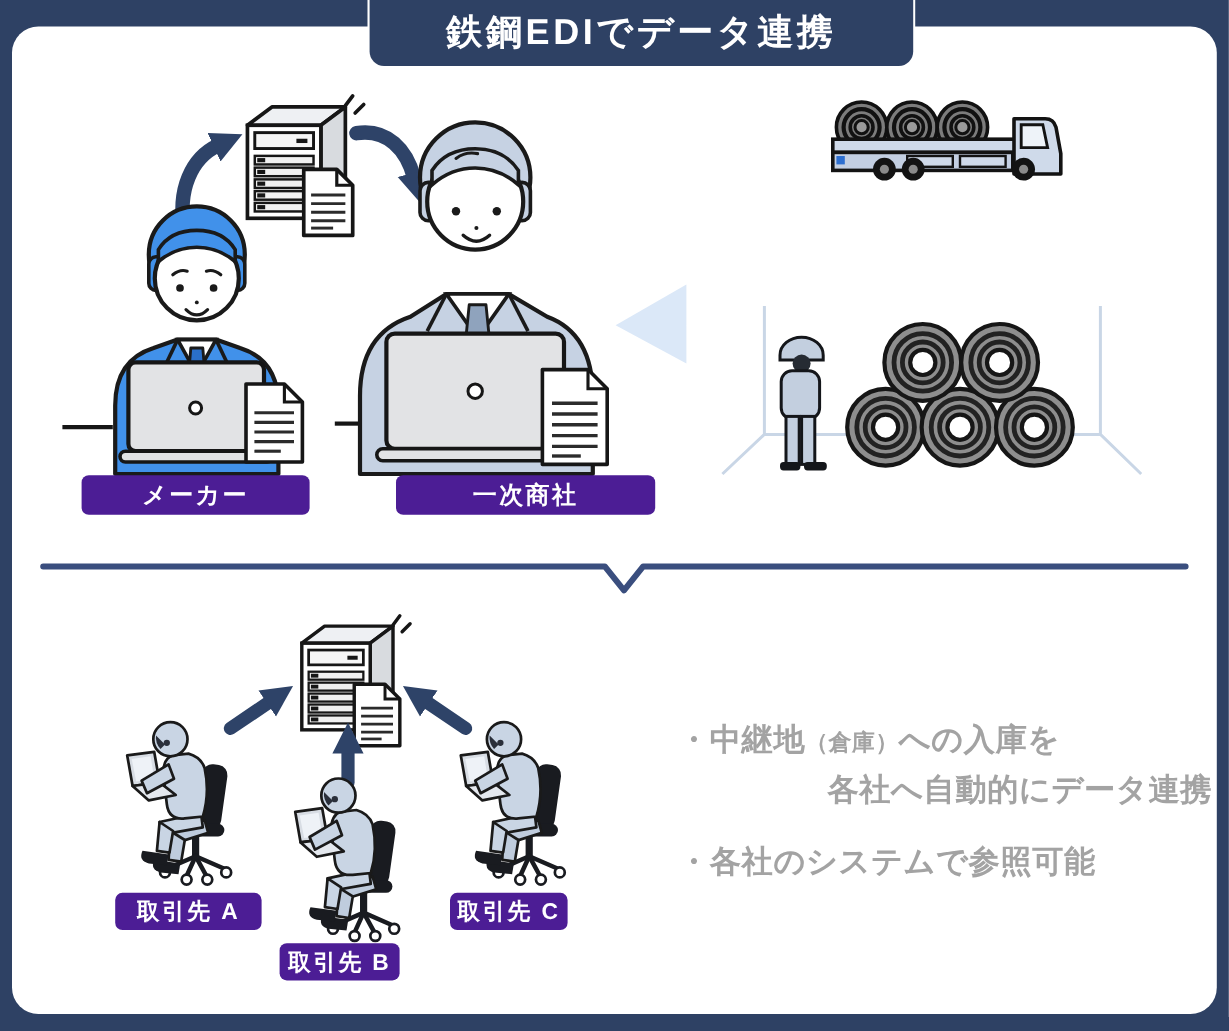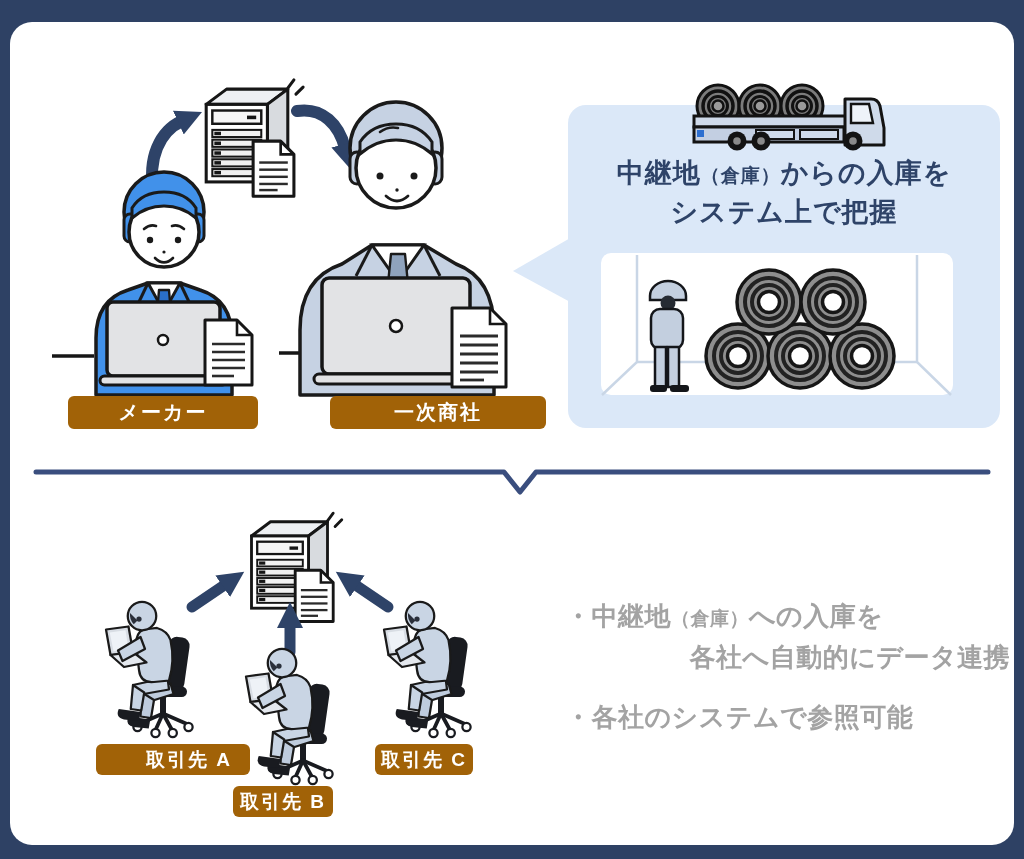--- a/index.html
+++ b/index.html
@@ -10,43 +10,36 @@
     background:#2e4164;border:2px solid #ffffff;border-top:none;border-radius:0 0 14px 14px;
     display:flex;align-items:center;justify-content:center;color:#ffffff;font-size:30px;
     font-weight:bold;letter-spacing:3px;z-index:5;}
   .bubble{position:absolute;left:568px;top:105px;width:432px;height:323px;background:#dbe8f8;
     border-radius:18px;z-index:1;}
   .bubble-text{position:absolute;left:0;top:50px;width:432px;text-align:center;color:#2e4368;
     font-size:27px;font-weight:bold;line-height:37px;letter-spacing:1px;}
   .paren-small{font-size:19px;}
   .warehouse-box{position:absolute;left:33px;top:148px;width:352px;height:142px;background:#ffffff;border-radius:10px;}
   .overlay{position:absolute;left:0;top:0;width:1024px;height:859px;z-index:2;pointer-events:none;}
-  .pill{position:absolute;background:#a16207;color:#ffffff;font-weight:bold;border-radius:6px;
+  .pill{position:absolute;background:#4c1d95;color:#ffffff;font-weight:bold;border-radius:6px;
     display:flex;align-items:center;justify-content:center;letter-spacing:2px;z-index:4;}
   .pill-top{height:33px;font-size:20px;}
   .pill-bottom{height:31px;font-size:19px;}
   .notes{position:absolute;left:565px;top:597px;width:445px;color:#a3a3a3;font-size:26px;
     font-weight:bold;line-height:38px;z-index:4;letter-spacing:0.5px;}
   .notes .indent{padding-left:27px;text-align:right;}
   .notes .gap{margin-top:22px;}
 </style>
 </head>
 <body>
 
 <div id="stage">
 
   <div class="panel"></div>
 
-  <div class="bubble">
-    <div class="warehouse-box"></div>
-    <div class="bubble-text">
-      <div><span>中継地</span><span class="paren-small">（倉庫）</span><span>からの入庫を</span></div>
-      <div>システム上で把握</div>
-    </div>
-  </div>
 
   <svg class="overlay" viewBox="0 0 1024 859">
     <defs>
       <marker id="ah" markerUnits="userSpaceOnUse" markerWidth="30" markerHeight="30" refX="4" refY="15" orient="auto">
         <path d="M0,2 L26,15 L0,28 Z" fill="#2e4368"></path>
       </marker>
       <g id="serverdoc">
         <path d="M10,20 L30,5 L90,5 L70,20 Z" fill="#eef0f3" stroke="#161616" stroke-width="3" stroke-linejoin="round"></path>
         <path d="M70,20 L90,5 L90,78 L70,96 Z" fill="#d8dbdf" stroke="#161616" stroke-width="3" stroke-linejoin="round"></path>
         <rect x="10" y="20" width="60" height="76" fill="#ffffff" stroke="#161616" stroke-width="3"></rect>
@@ -284,25 +277,26 @@
       <use href="#sitperson" transform="translate(103,598) scale(0.75)"></use>
     </g>
     <g>
       <use href="#sitperson" transform="translate(243,645) scale(0.75)"></use>
     </g>
     <g>
       <use href="#sitperson" transform="translate(381,598) scale(0.75)"></use>
     </g>
   </svg>
 
+  <div class="banner">鉄鋼EDIでデータ連携</div>
 
   <div class="pill pill-top" style="left:68px;top:396px;width:190px;">メーカー</div>
   <div class="pill pill-top" style="left:290px;top:396px;width:216px;margin-left:40px;">一次商社</div>
 
-  <div class="pill pill-bottom" style="left:96px;top:744px;width:122px;padding-left:32px;">取引先 A</div>
+  <div class="pill pill-bottom" style="left:96px;top:744px;width:122px;">取引先 A</div>
   <div class="pill pill-bottom" style="left:233px;top:786px;width:100px;">取引先 B</div>
   <div class="pill pill-bottom" style="left:375px;top:744px;width:98px;text-align:right;">取引先 C</div>
 
   <div class="notes">
     <div><span>・中継地</span><span class="paren-small">（倉庫）</span><span>への入庫を</span></div>
     <div class="indent">各社へ自動的にデータ連携</div>
     <div class="gap">・各社のシステムで参照可能</div>
   </div>
 
 </div>

